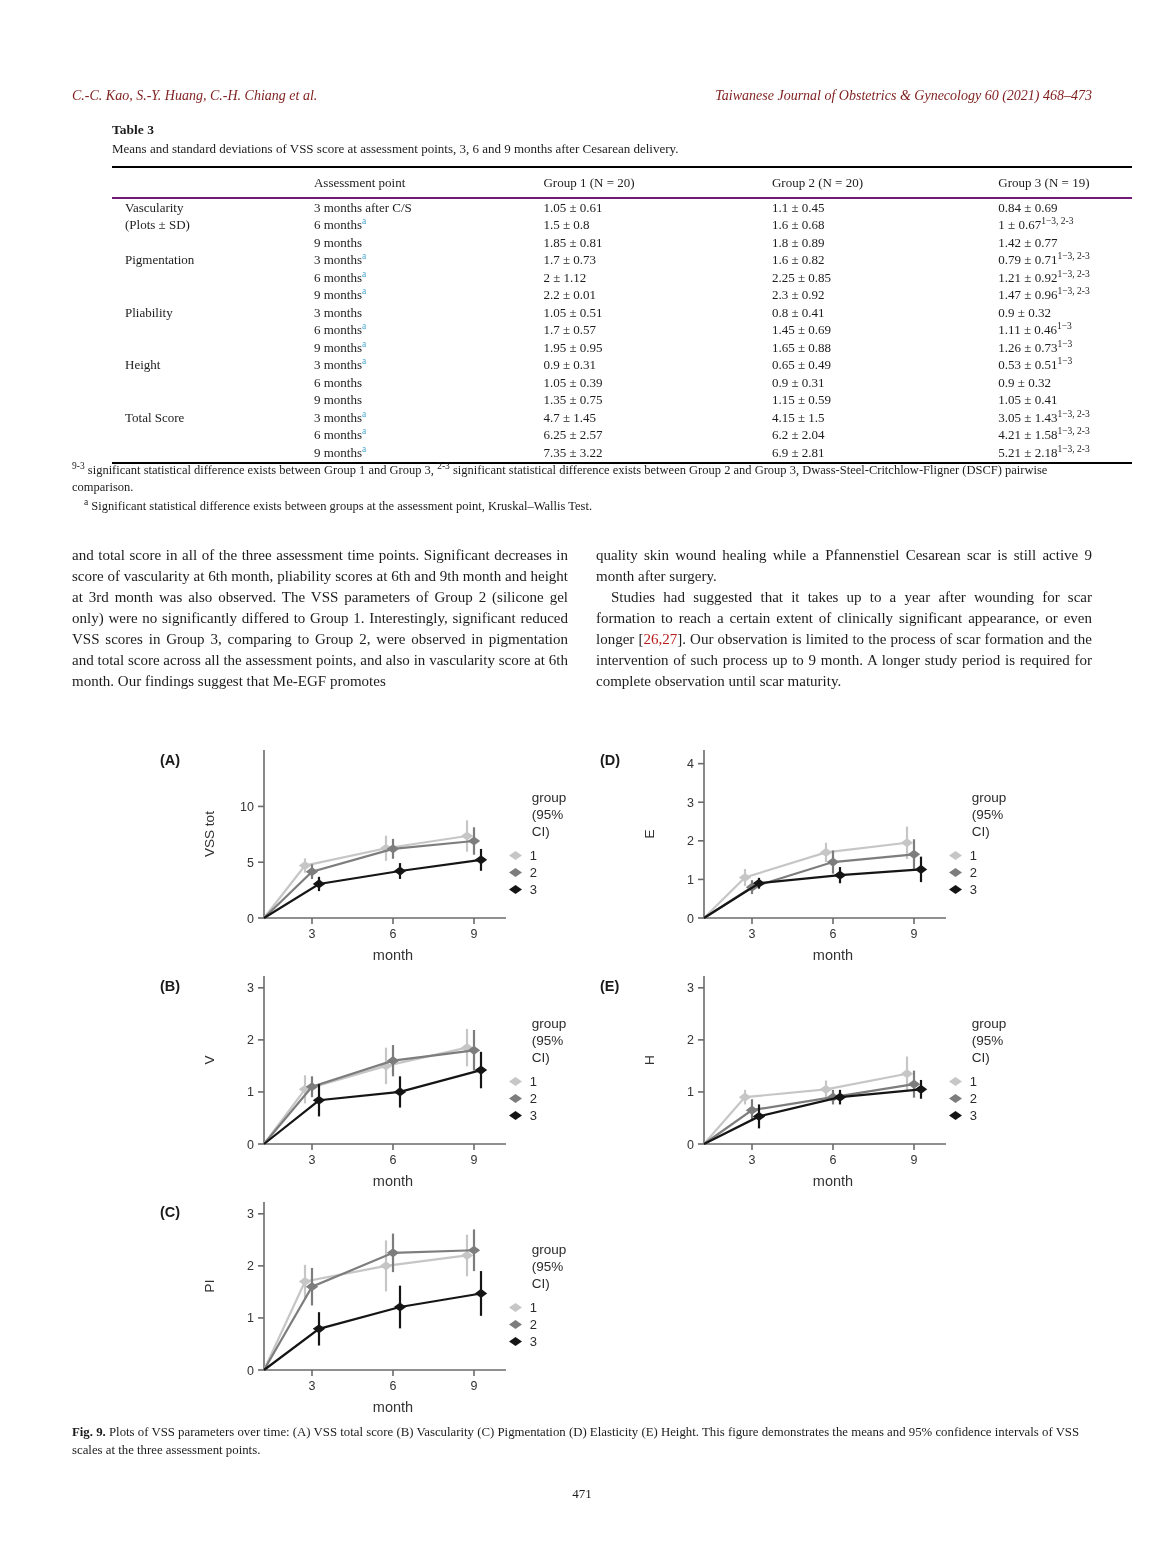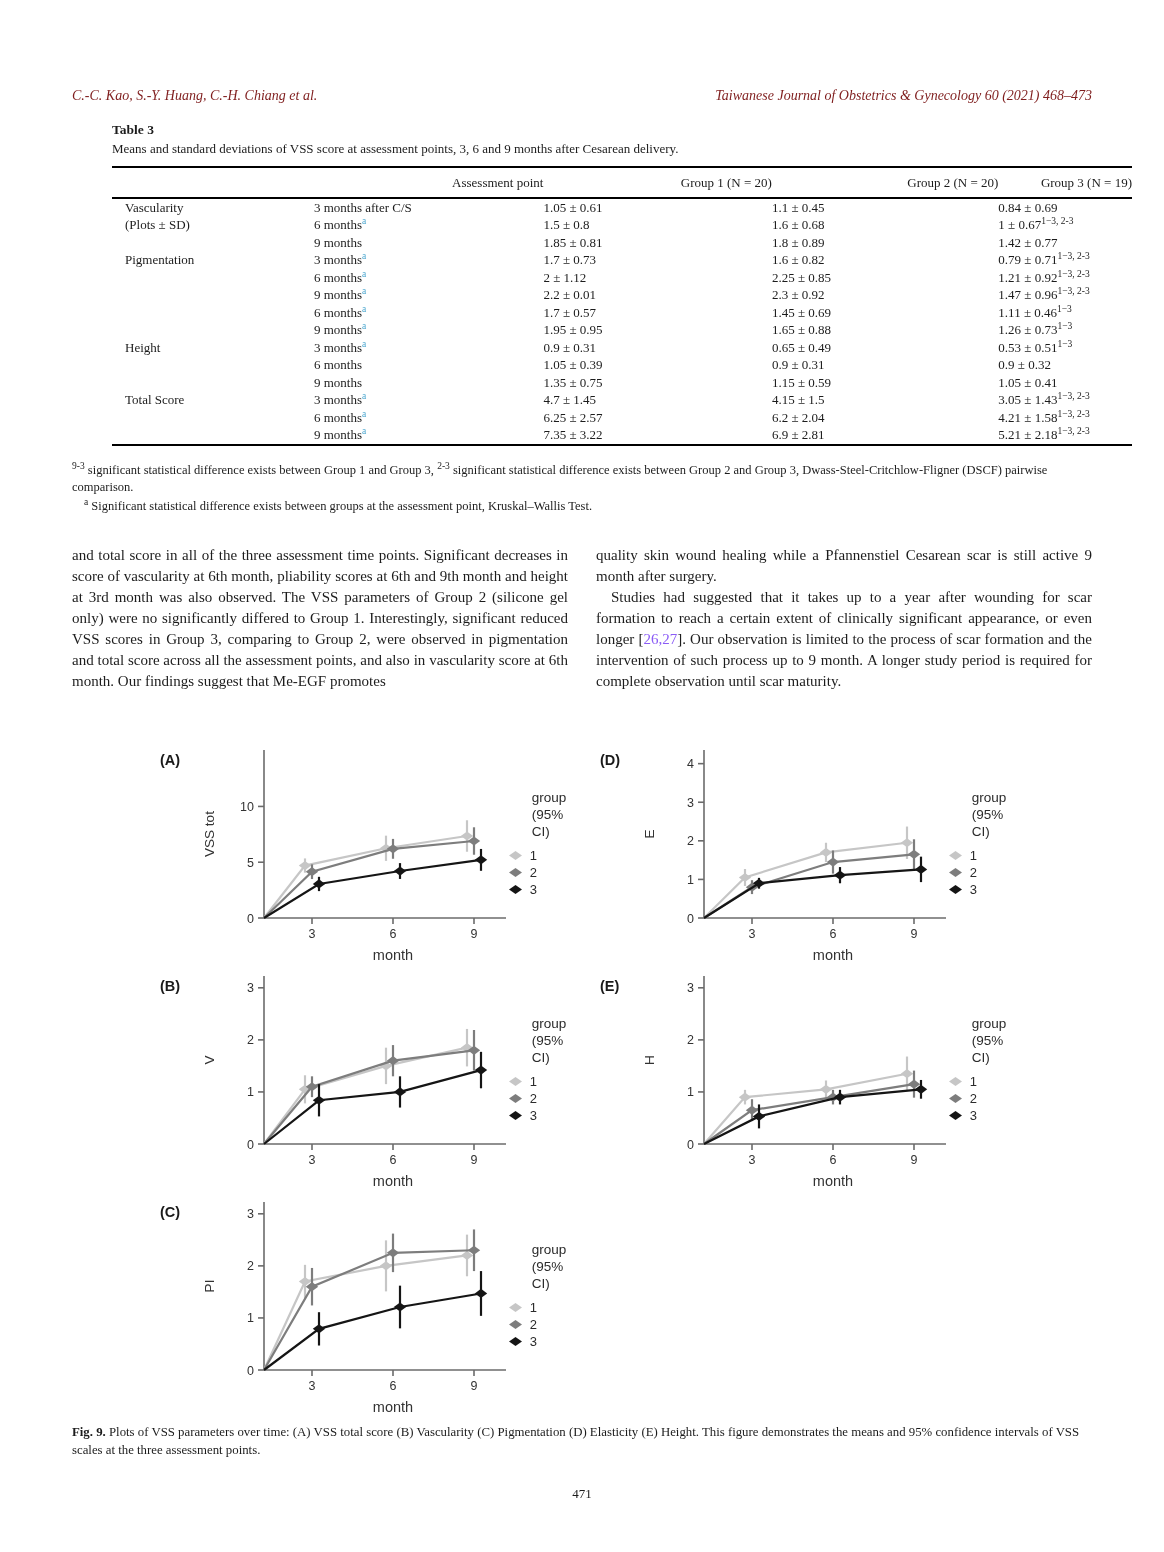--- a/index.html
+++ b/index.html
@@ -14,39 +14,39 @@
     display:flex; justify-content:space-between;
     font-style:italic; font-size:14px; color:#7f1d1d;
   }
   
   .tablewrap { position:absolute; top:122px; left:72px; width:1020px;margin-left:40px; }
   .tbl-title { font-weight:bold; font-size:13.5px; margin-bottom:3px; }
   .tbl-caption { font-size:13px; margin-bottom:9px; }
   table.vss { width:100%; border-collapse:collapse; font-size:13px;
               border-top:2px solid #000; border-bottom:2px solid #000; }
   table.vss th {
-    text-align:right; font-weight:normal; font-size:13px;
-    padding:7px 0 6px 0; border-bottom:2px solid #000000;
+    text-align:left; font-weight:normal; font-size:13px;
+    padding:7px 0 6px 0; border-bottom:2px solid #701a75;
   }
   table.vss td { padding:0.5px 0; line-height:1.27; vertical-align:top; }
   table.vss td.cat { padding-left:13px; }
   col.c0 { width:19.8%; } col.c1 { width:22.5%; } col.c2 { width:22.4%; }
   col.c3 { width:22.2%; } col.c4 { width:13.1%; }
   sup { font-size:9.5px; line-height:0; }
   sup.blue { color:#4aa6cf; }
   
   .footnotes { position:absolute; top:462px; left:72px; width:1020px;
                font-size:12.5px; line-height:1.38; }
   .fn-a { padding-left:12px; margin-top:1px; }
   
   .bodycols { position:absolute; top:545px; left:72px; width:1020px;
               display:flex; gap:28px;align-items:center; }
   .bodycols .col { width:496px; font-size:15px; line-height:21px; text-align:justify; }
   .bodycols p.indent { text-indent:15px; }
-  .cite { color:#8b5cf6; }
+  .cite { color:#b91c1c; }
   
   .figure { position:absolute; top:742px; left:140px; width:960px;
             display:grid; grid-template-columns:440px 440px; }
   .fig-cell { display:flex; align-items:flex-start; padding-left:20px; height:226px; }
   .panel-label { font-family:"Liberation Sans", sans-serif; font-weight:bold;
                  font-size:14.5px; color:#1a1a1a; margin-top:10px; width:34px; }
   .legend { font-family:"Liberation Sans", sans-serif; color:#2b2b2b;
             padding-top:48px; margin-left:2px; }
   .legend-title { font-size:13.5px; line-height:1.25;margin-left:24px; }
   .legend-items { margin-top:7px; }
@@ -122,20 +122,27 @@
             <td>2 ± 1.12</td>
             <td>2.25 ± 0.85</td>
             <td>1.21 ± 0.92<sup>1−3, 2-3</sup></td>
           </tr>
           <tr>
             <td class="cat"></td>
             <td>9 months<sup class="blue">a</sup></td>
             <td>2.2 ± 0.01</td>
             <td>2.3 ± 0.92</td>
             <td>1.47 ± 0.96<sup>1−3, 2-3</sup></td>
+          </tr>
+          <tr>
+            <td class="cat">Pliability</td>
+            <td>3 months</td>
+            <td>1.05 ± 0.51</td>
+            <td>0.8 ± 0.41</td>
+            <td>0.9 ± 0.32</td>
           </tr>
           <tr>
             <td class="cat"></td>
             <td>6 months<sup class="blue">a</sup></td>
             <td>1.7 ± 0.57</td>
             <td>1.45 ± 0.69</td>
             <td>1.11 ± 0.46<sup>1−3</sup></td>
           </tr>
           <tr>
             <td class="cat"></td>

